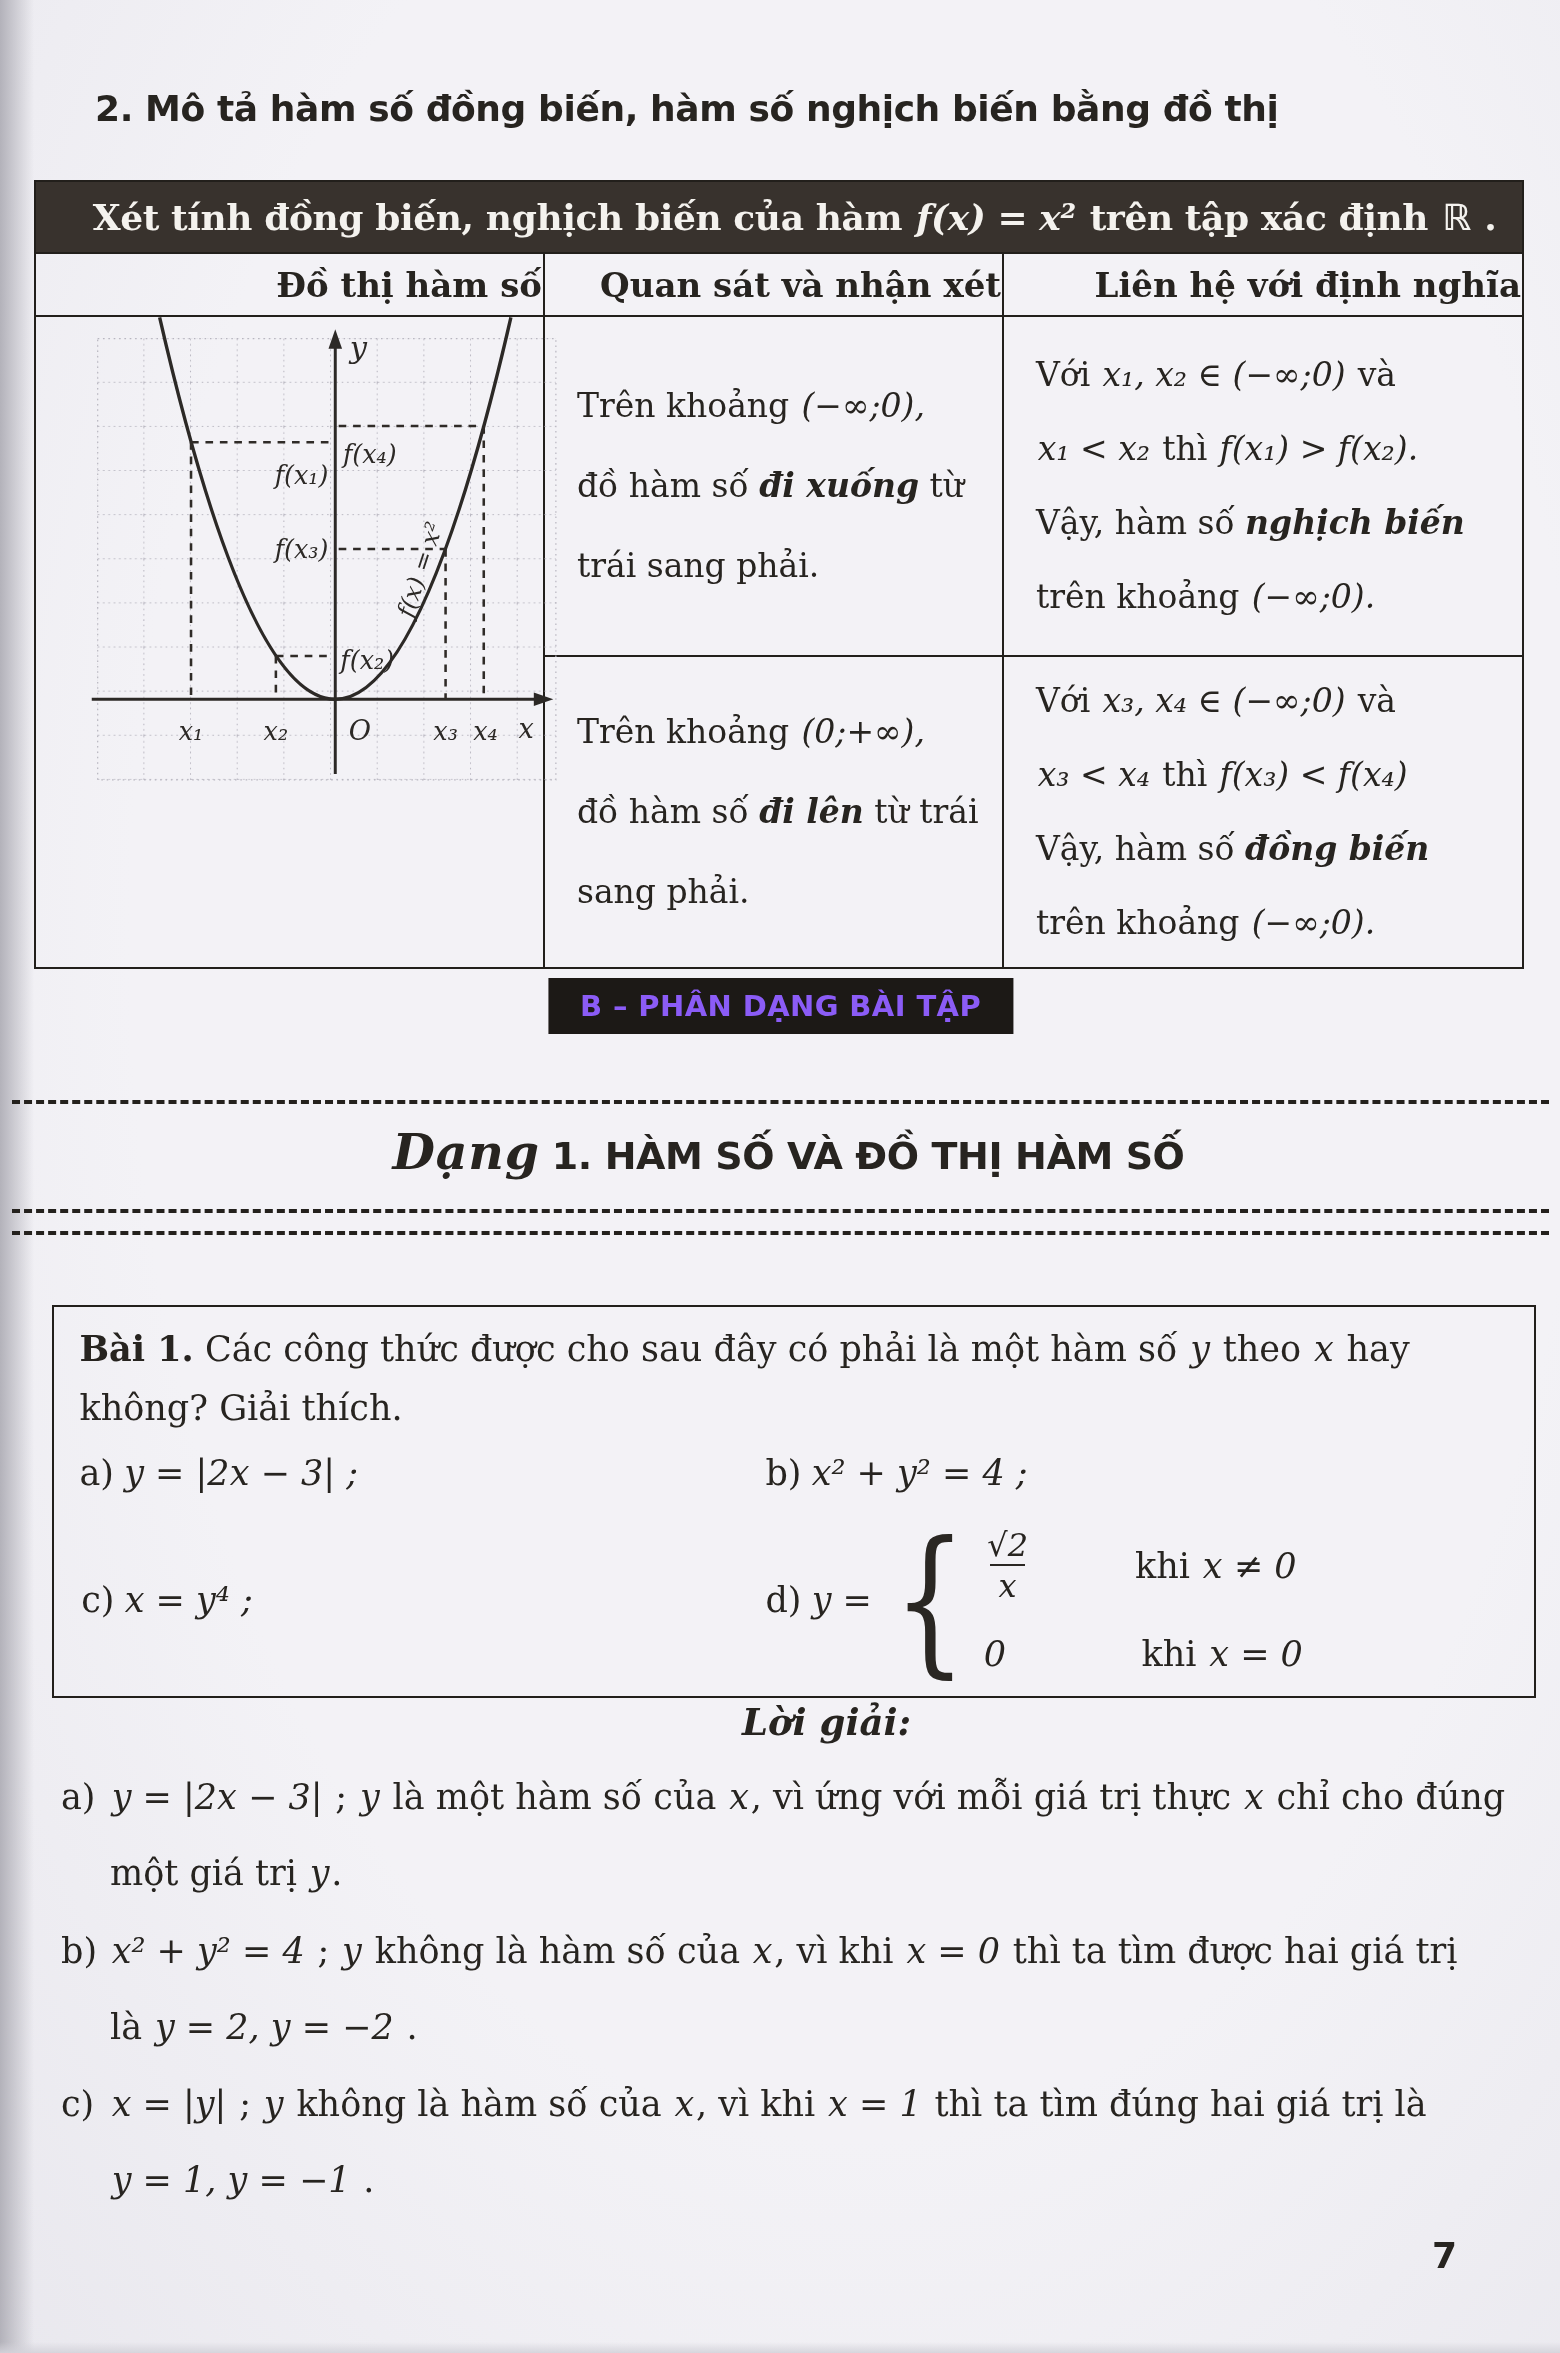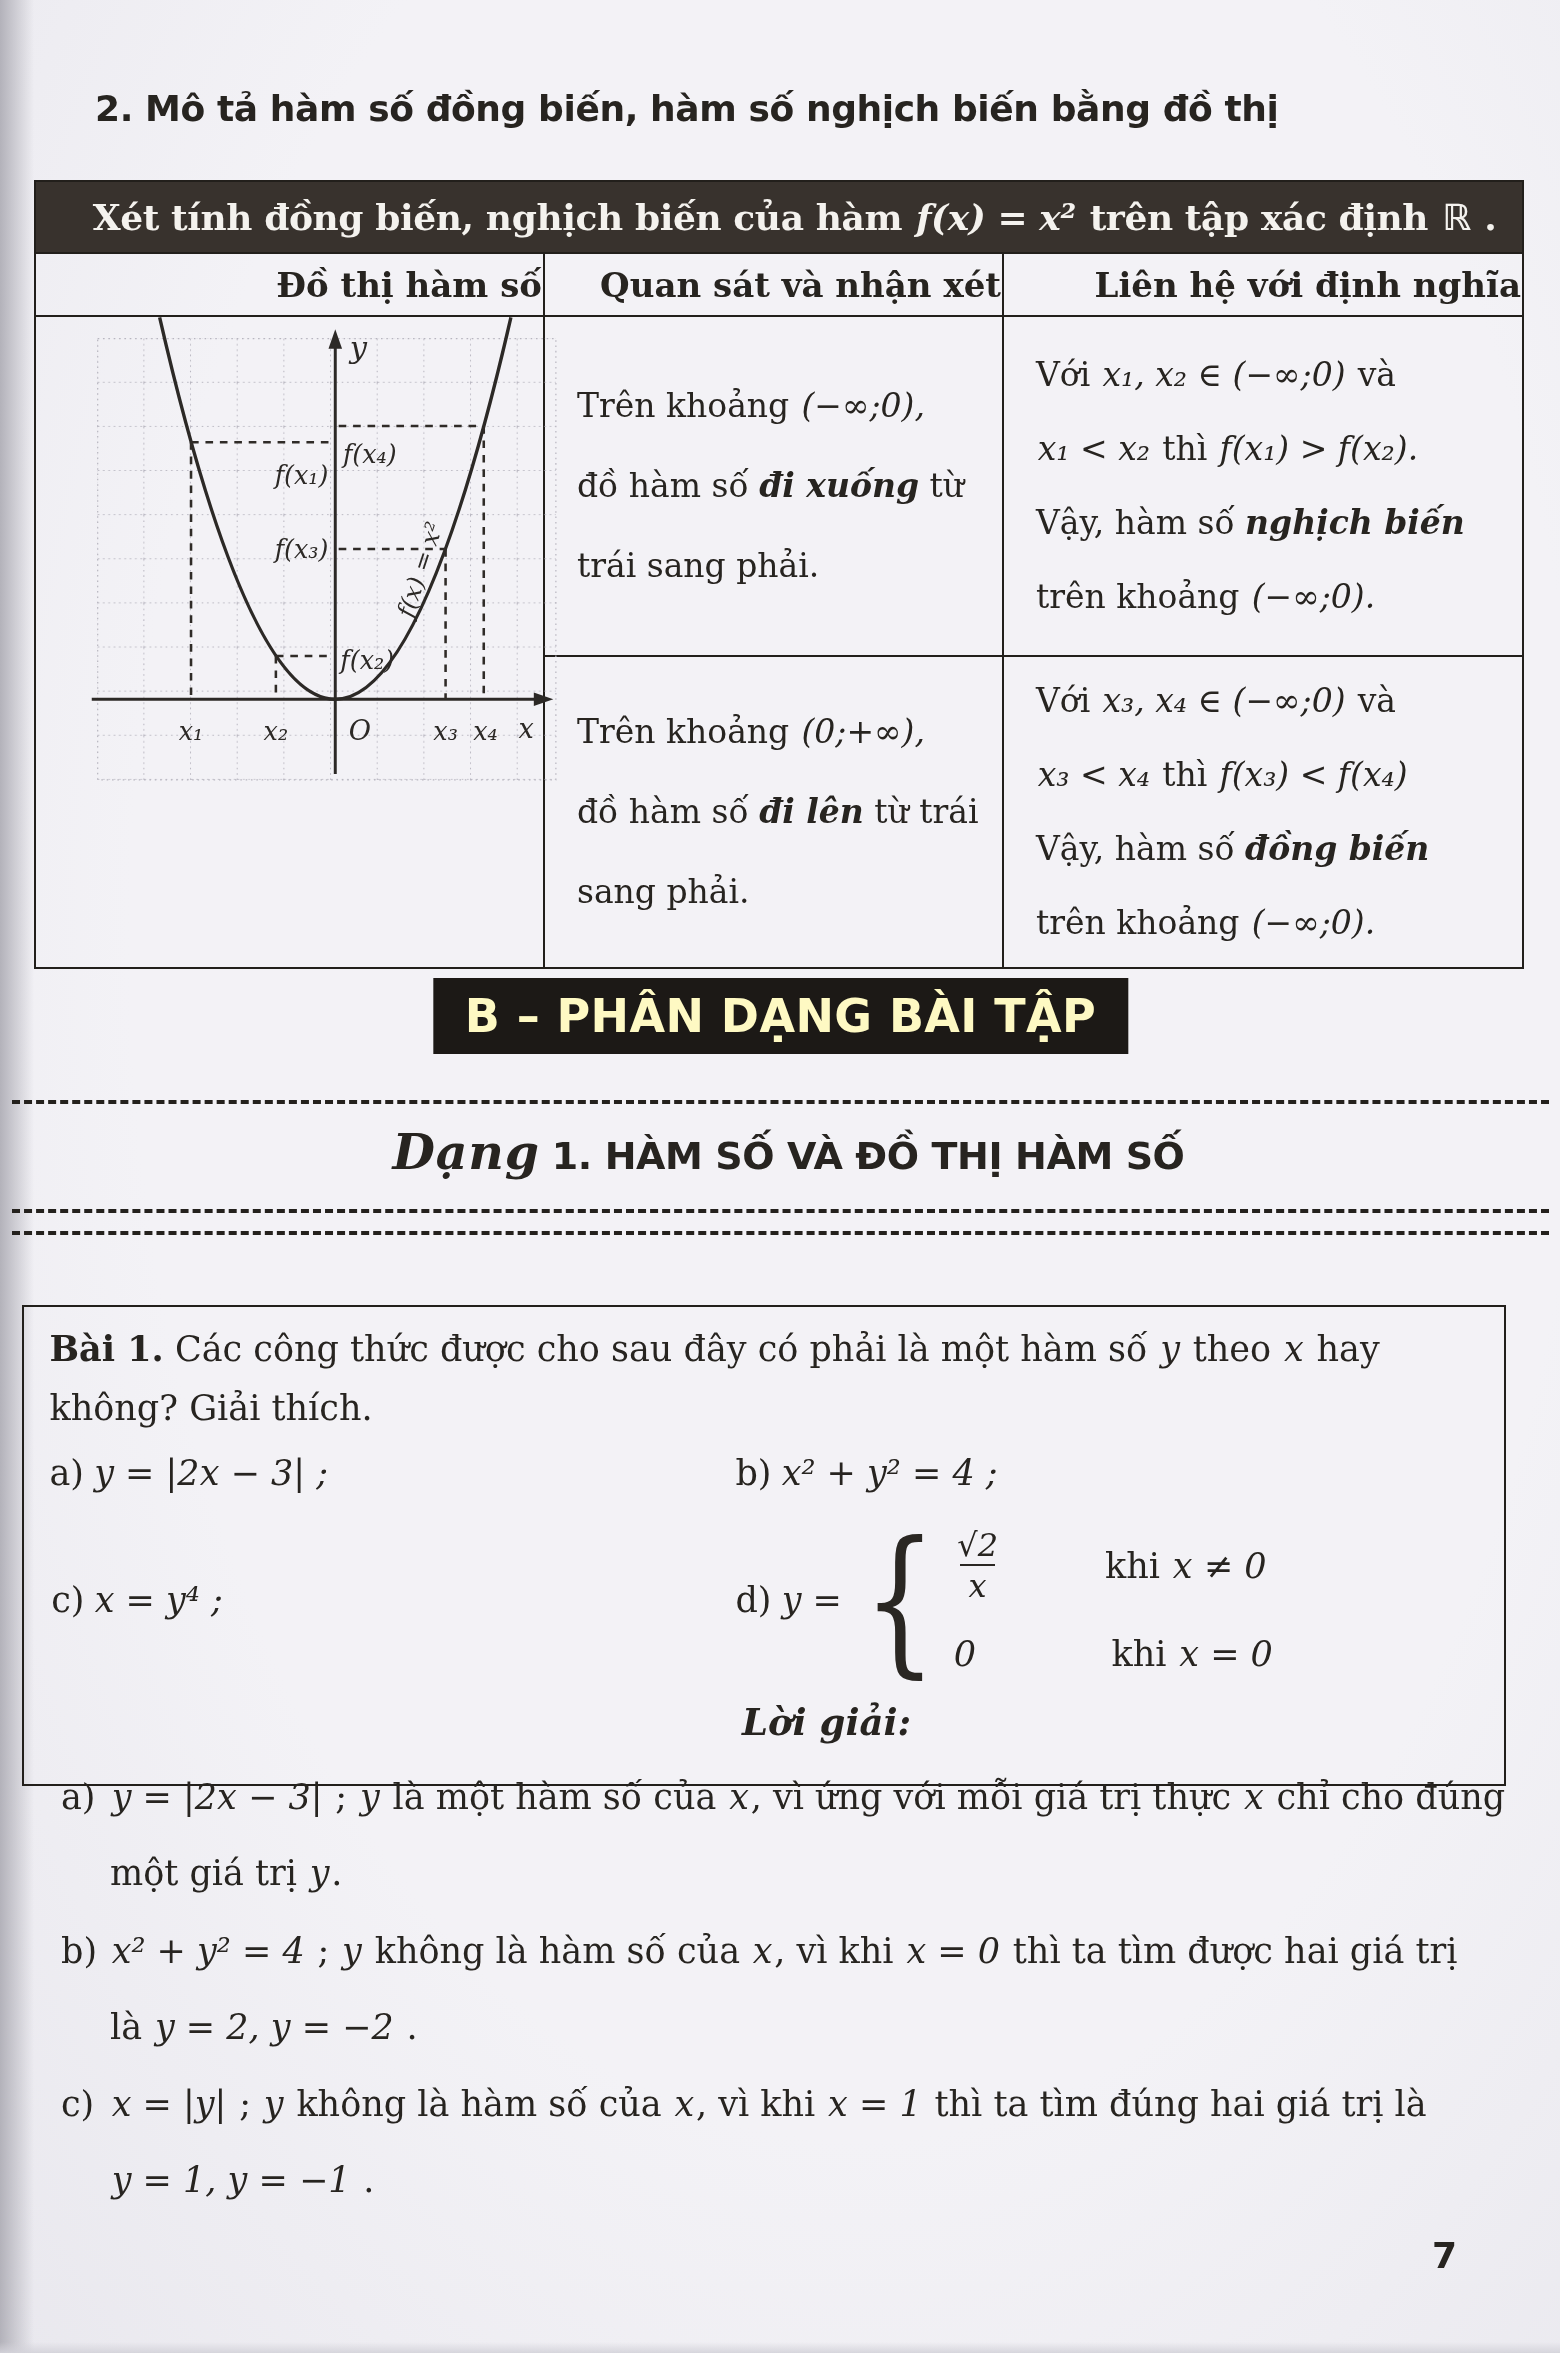--- a/index.html
+++ b/index.html
@@ -25,30 +25,30 @@
         height:68px;text-align:center;vertical-align:middle;letter-spacing:-0.4px;}
   .tbl-title .math{color:#f4f2ee;}
   .col-head{font-size:34px;font-weight:bold;height:59px;text-align:right;vertical-align:middle;background:transparent;}
   .graph-cell{height:608px;padding:0;vertical-align:top;}
   .obs-cell{font-size:33px;line-height:80px;padding:8.5px 22px;vertical-align:middle;border-radius:11px;}
   .def-cell{font-size:33px;line-height:74px;padding:6.8px 18.7px;vertical-align:middle;}
   .r1{height:321px}.r2{height:287px}
 
   
   .banner{position:absolute;top:978px;left:50%;transform:translateX(-50%);
-        background:#1c1916;color:#fef9c3;font-family:"DejaVu Sans",sans-serif;font-weight:bold;
-        font-size:46px;padding:11px 32px;letter-spacing:0.4px;white-space:nowrap;}
+        background:#1c1916;color:#8b5cf6;font-family:"DejaVu Sans",sans-serif;font-weight:bold;
+        font-size:29px;padding:11px 32px;letter-spacing:0.4px;white-space:nowrap;}
   .dash-rule{position:absolute;left:12px;right:12px;border-top:4.2px dashed #24211d;}
   .rule1{top:1100px}.rule2{top:1209px}.rule3{top:1231px}
   .dang-heading{position:absolute;top:1123px;left:8px;width:100%;text-align:center;white-space:nowrap;}
   .dang-script{font-family:"DejaVu Serif",serif;font-style:italic;font-weight:bold;font-size:49px;letter-spacing:0.8px;}
   .dang-rest{font-family:"DejaVu Sans",sans-serif;font-weight:bold;font-size:38px;letter-spacing:-0.4px;padding-left:12px;}
 
   
-  .exercise-box{position:absolute;left:22px;top:1305px;width:1484px;height:481px;
+  .exercise-box{position:absolute;left:52px;top:1305px;width:1484px;height:393px;
         border:2.5px solid #221f1b;box-sizing:border-box;padding:12px 25.5px 8.5px 25.5px;}
   .statement{font-size:35px;line-height:59px;}
   .statement .label{font-weight:bold;}
   .items{display:grid;grid-template-columns:48% 52%;margin-top:3.4px;}
   .item{font-size:35px;display:flex;align-items:center;}
   .item .ilabel{padding-right:8.5px;}
   .row-ab{height:63px;}
   .row-cd{height:192px;}
   .item-c{padding-left:1.7px;}
   .piecewise{display:flex;align-items:center;}

